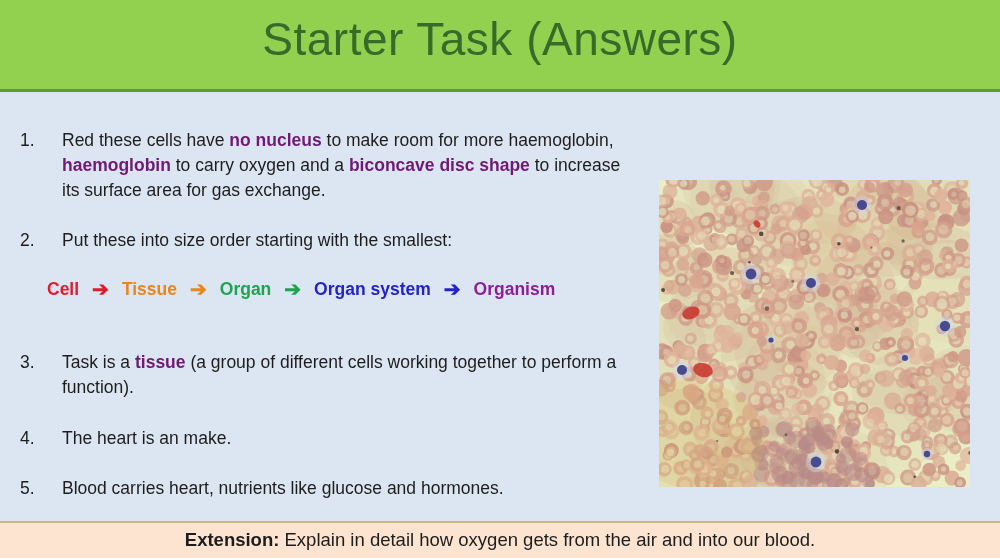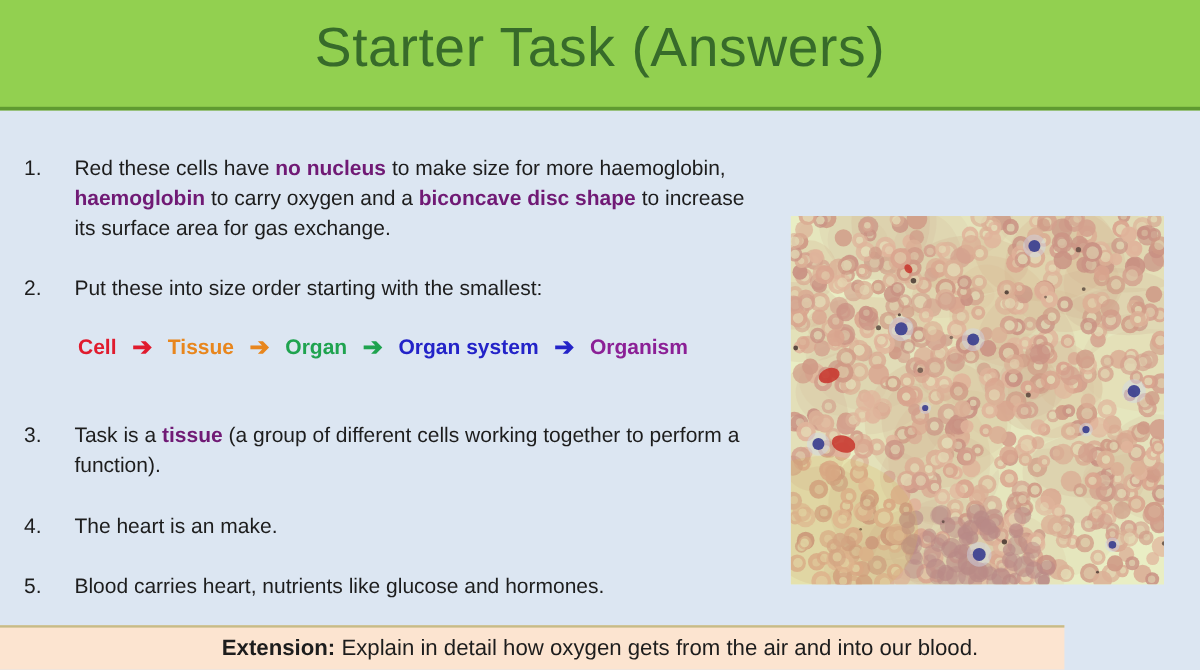--- a/index.html
+++ b/index.html
@@ -81,21 +81,21 @@
 
   #item-1 { top: 33px; }
   #item-2 { top: 133px; }
   #item-3 { top: 255px; }
   #item-4 { top: 331px; }
   #item-5 { top: 381px; }
 
   
   .chain {
     position: absolute;
-    left: 62px;
+    left: 44px;
     top: 182px;
     font-size: 17.5px;
     font-weight: bold;
     white-space: nowrap;
     text-align: center;
   }
   .chain span {
     display: inline-block;
     vertical-align: middle;
   }
@@ -118,21 +118,21 @@
   }
   .micrograph-wrap svg {
     display: block;
   }
 
   
   .extension-bar {
     position: absolute;
     left: 0;
     top: 521px;
-    width: 887px;
+    width: 1000px;
     height: 37px;
     background: #fce4d0;
     border-top: 2px solid #c6bb88;
     box-sizing: border-box;
   }
   .extension-text {
     position: absolute;
     left: 0;
     top: 6px;
     width: 1000px;
@@ -151,21 +151,21 @@
 <div class="slide">
 
   <div class="title-banner">
     <div class="title-text">Starter Task (Answers)</div>
   </div>
 
   <div class="answers">
 
     <div class="answer-item" id="item-1">
       <span class="answer-num">1.</span>
-      <span class="answer-body"><span>Red these cells have </span><span class="hl-red">no nucleus</span><span> to make size for more haemoglobin, </span><span class="hl-red">haemoglobin</span><span> to carry oxygen and a </span><span class="hl-red">biconcave disc shape</span><span> to increase its surface area for gas exchange.</span></span>
+      <span class="answer-body"><span>Red these cells have </span><span class="hl-red">no nucleus</span><span> to make room for more haemoglobin, </span><span class="hl-red">haemoglobin</span><span> to carry oxygen and a </span><span class="hl-red">biconcave disc shape</span><span> to increase its surface area for gas exchange.</span></span>
     </div>
 
     <div class="answer-item" id="item-2">
       <span class="answer-num">2.</span>
       <span class="answer-body"><span>Put these into size order starting with the smallest:</span></span>
     </div>
 
     <div class="chain"><span class="chain-word" style="color: rgb(224, 27, 46);">Cell</span><span class="chain-arrow" style="color: rgb(224, 27, 46);">➔</span><span class="chain-word" style="color: rgb(232, 134, 29);">Tissue</span><span class="chain-arrow" style="color: rgb(232, 134, 29);">➔</span><span class="chain-word" style="color: rgb(31, 163, 79);">Organ</span><span class="chain-arrow" style="color: rgb(31, 163, 79);">➔</span><span class="chain-word" style="color: rgb(35, 35, 200);">Organ system</span><span class="chain-arrow" style="color: rgb(35, 35, 200);">➔</span><span class="chain-word" style="color: rgb(139, 32, 150);">Organism</span></div>
 
     <div class="answer-item" id="item-3">

